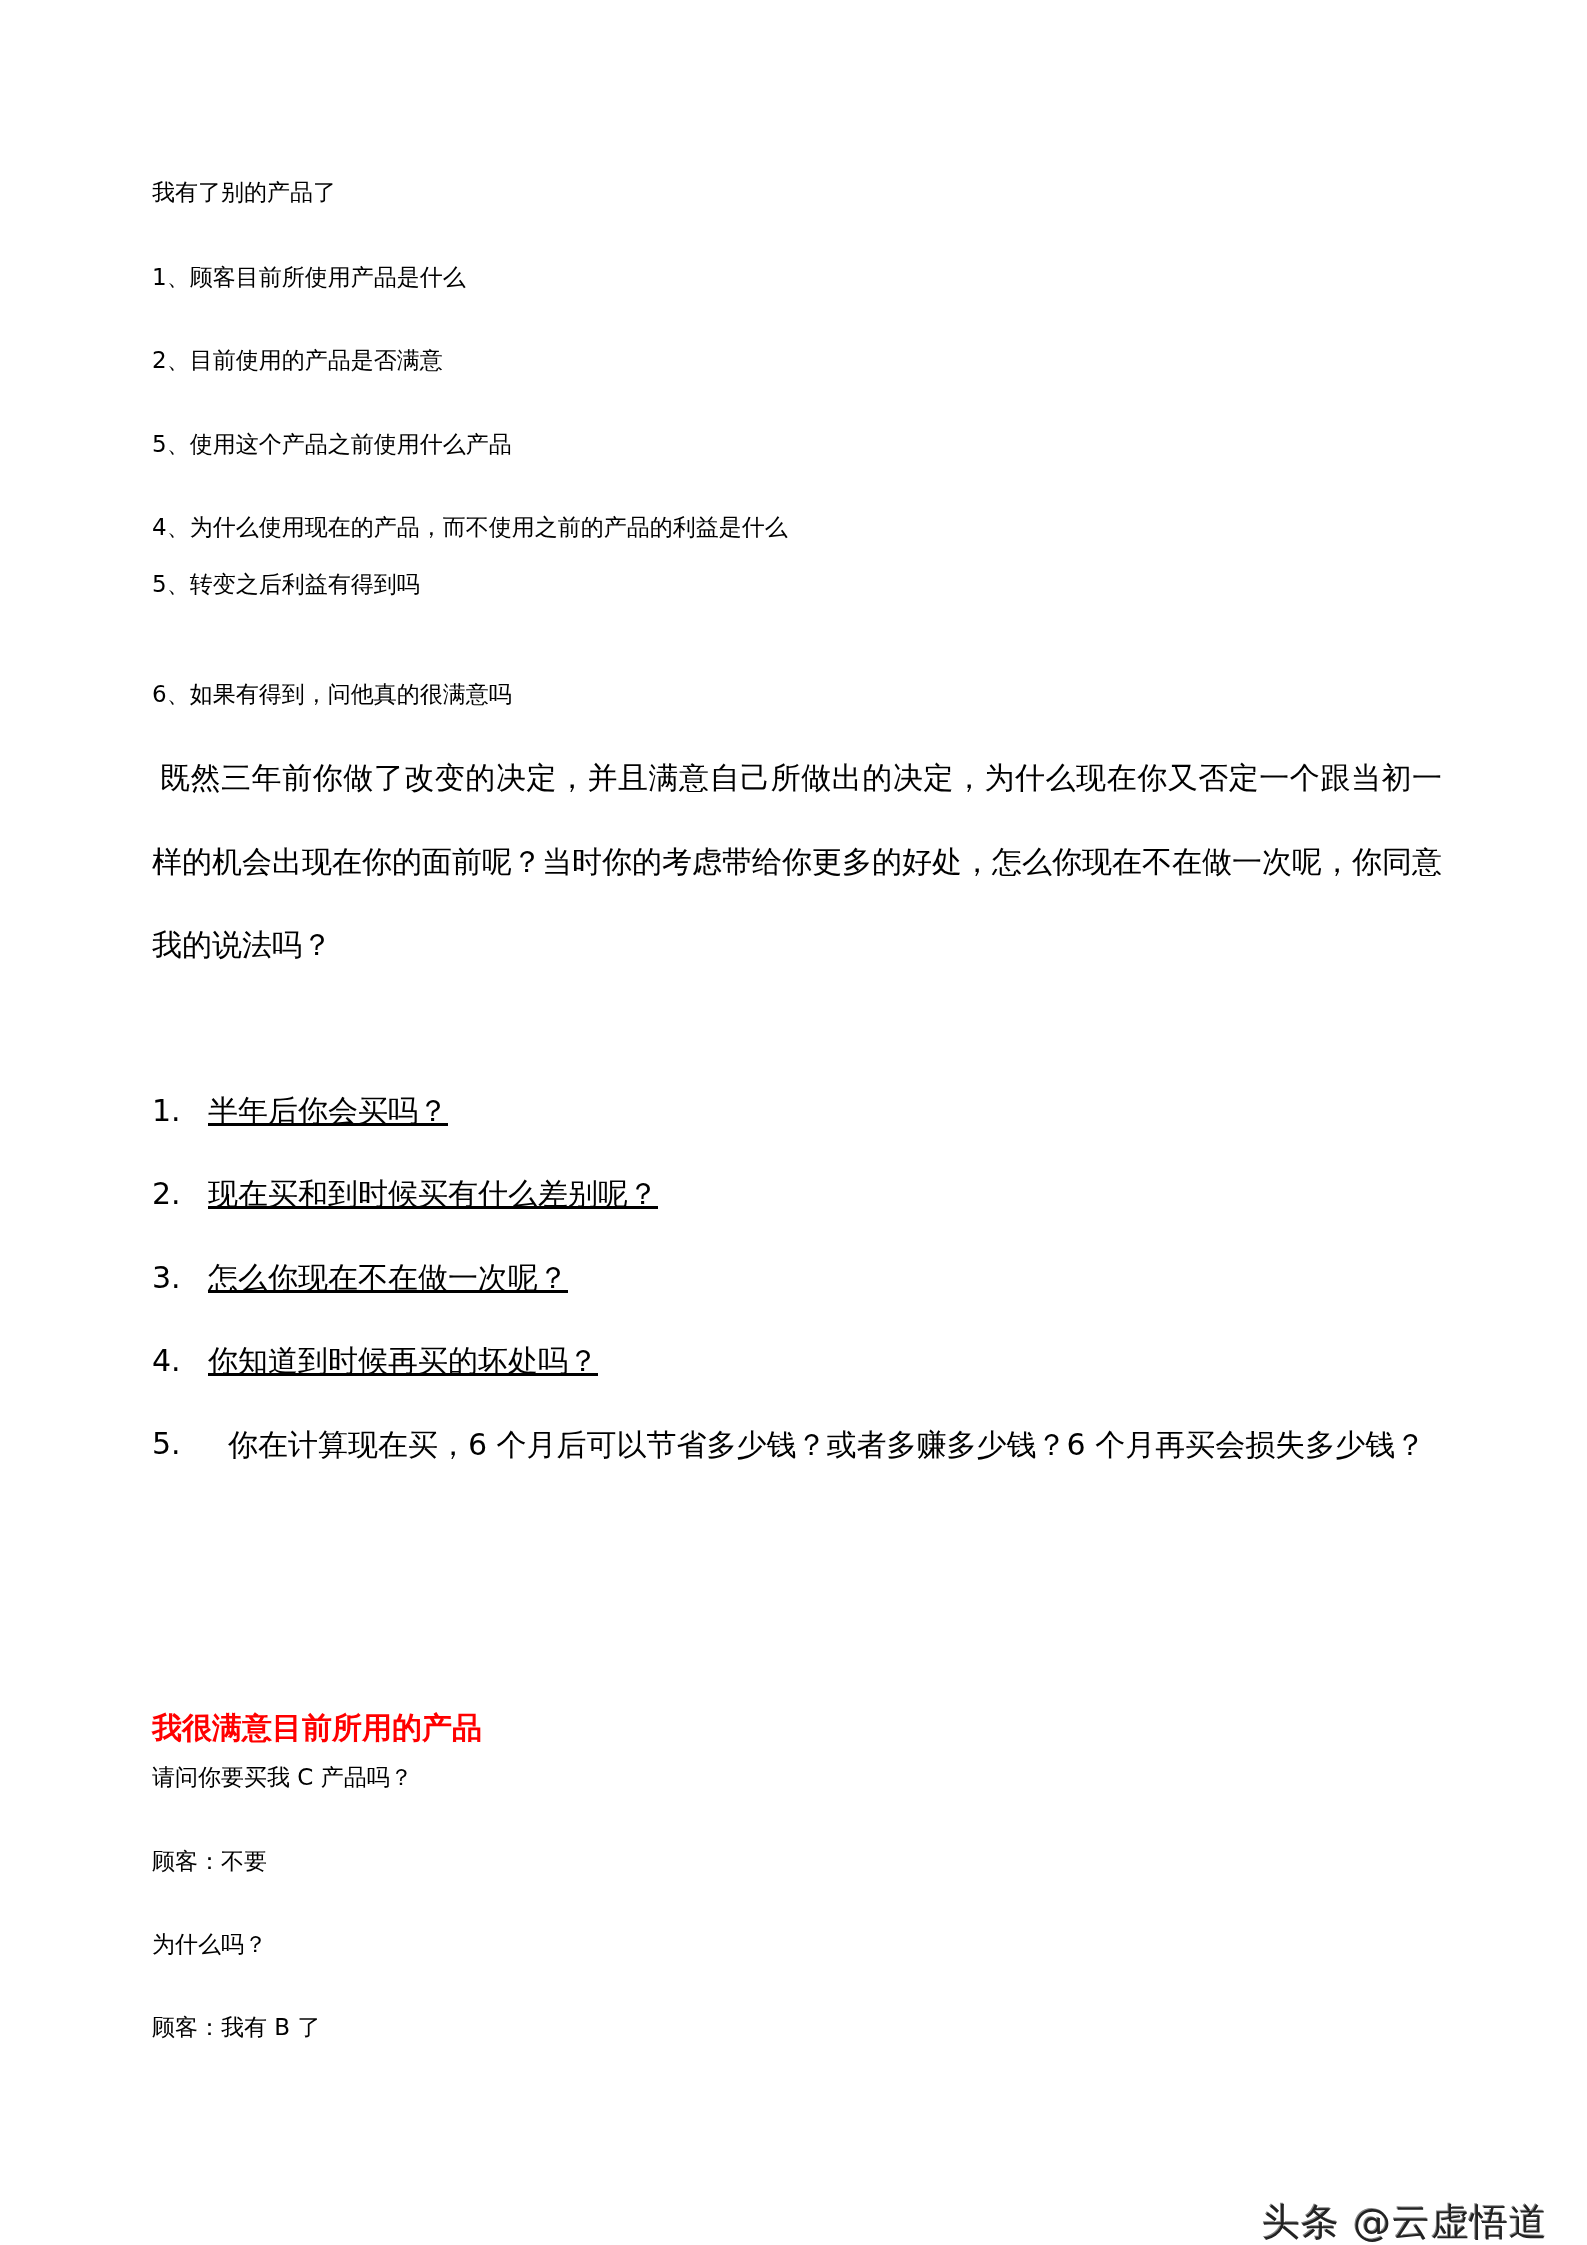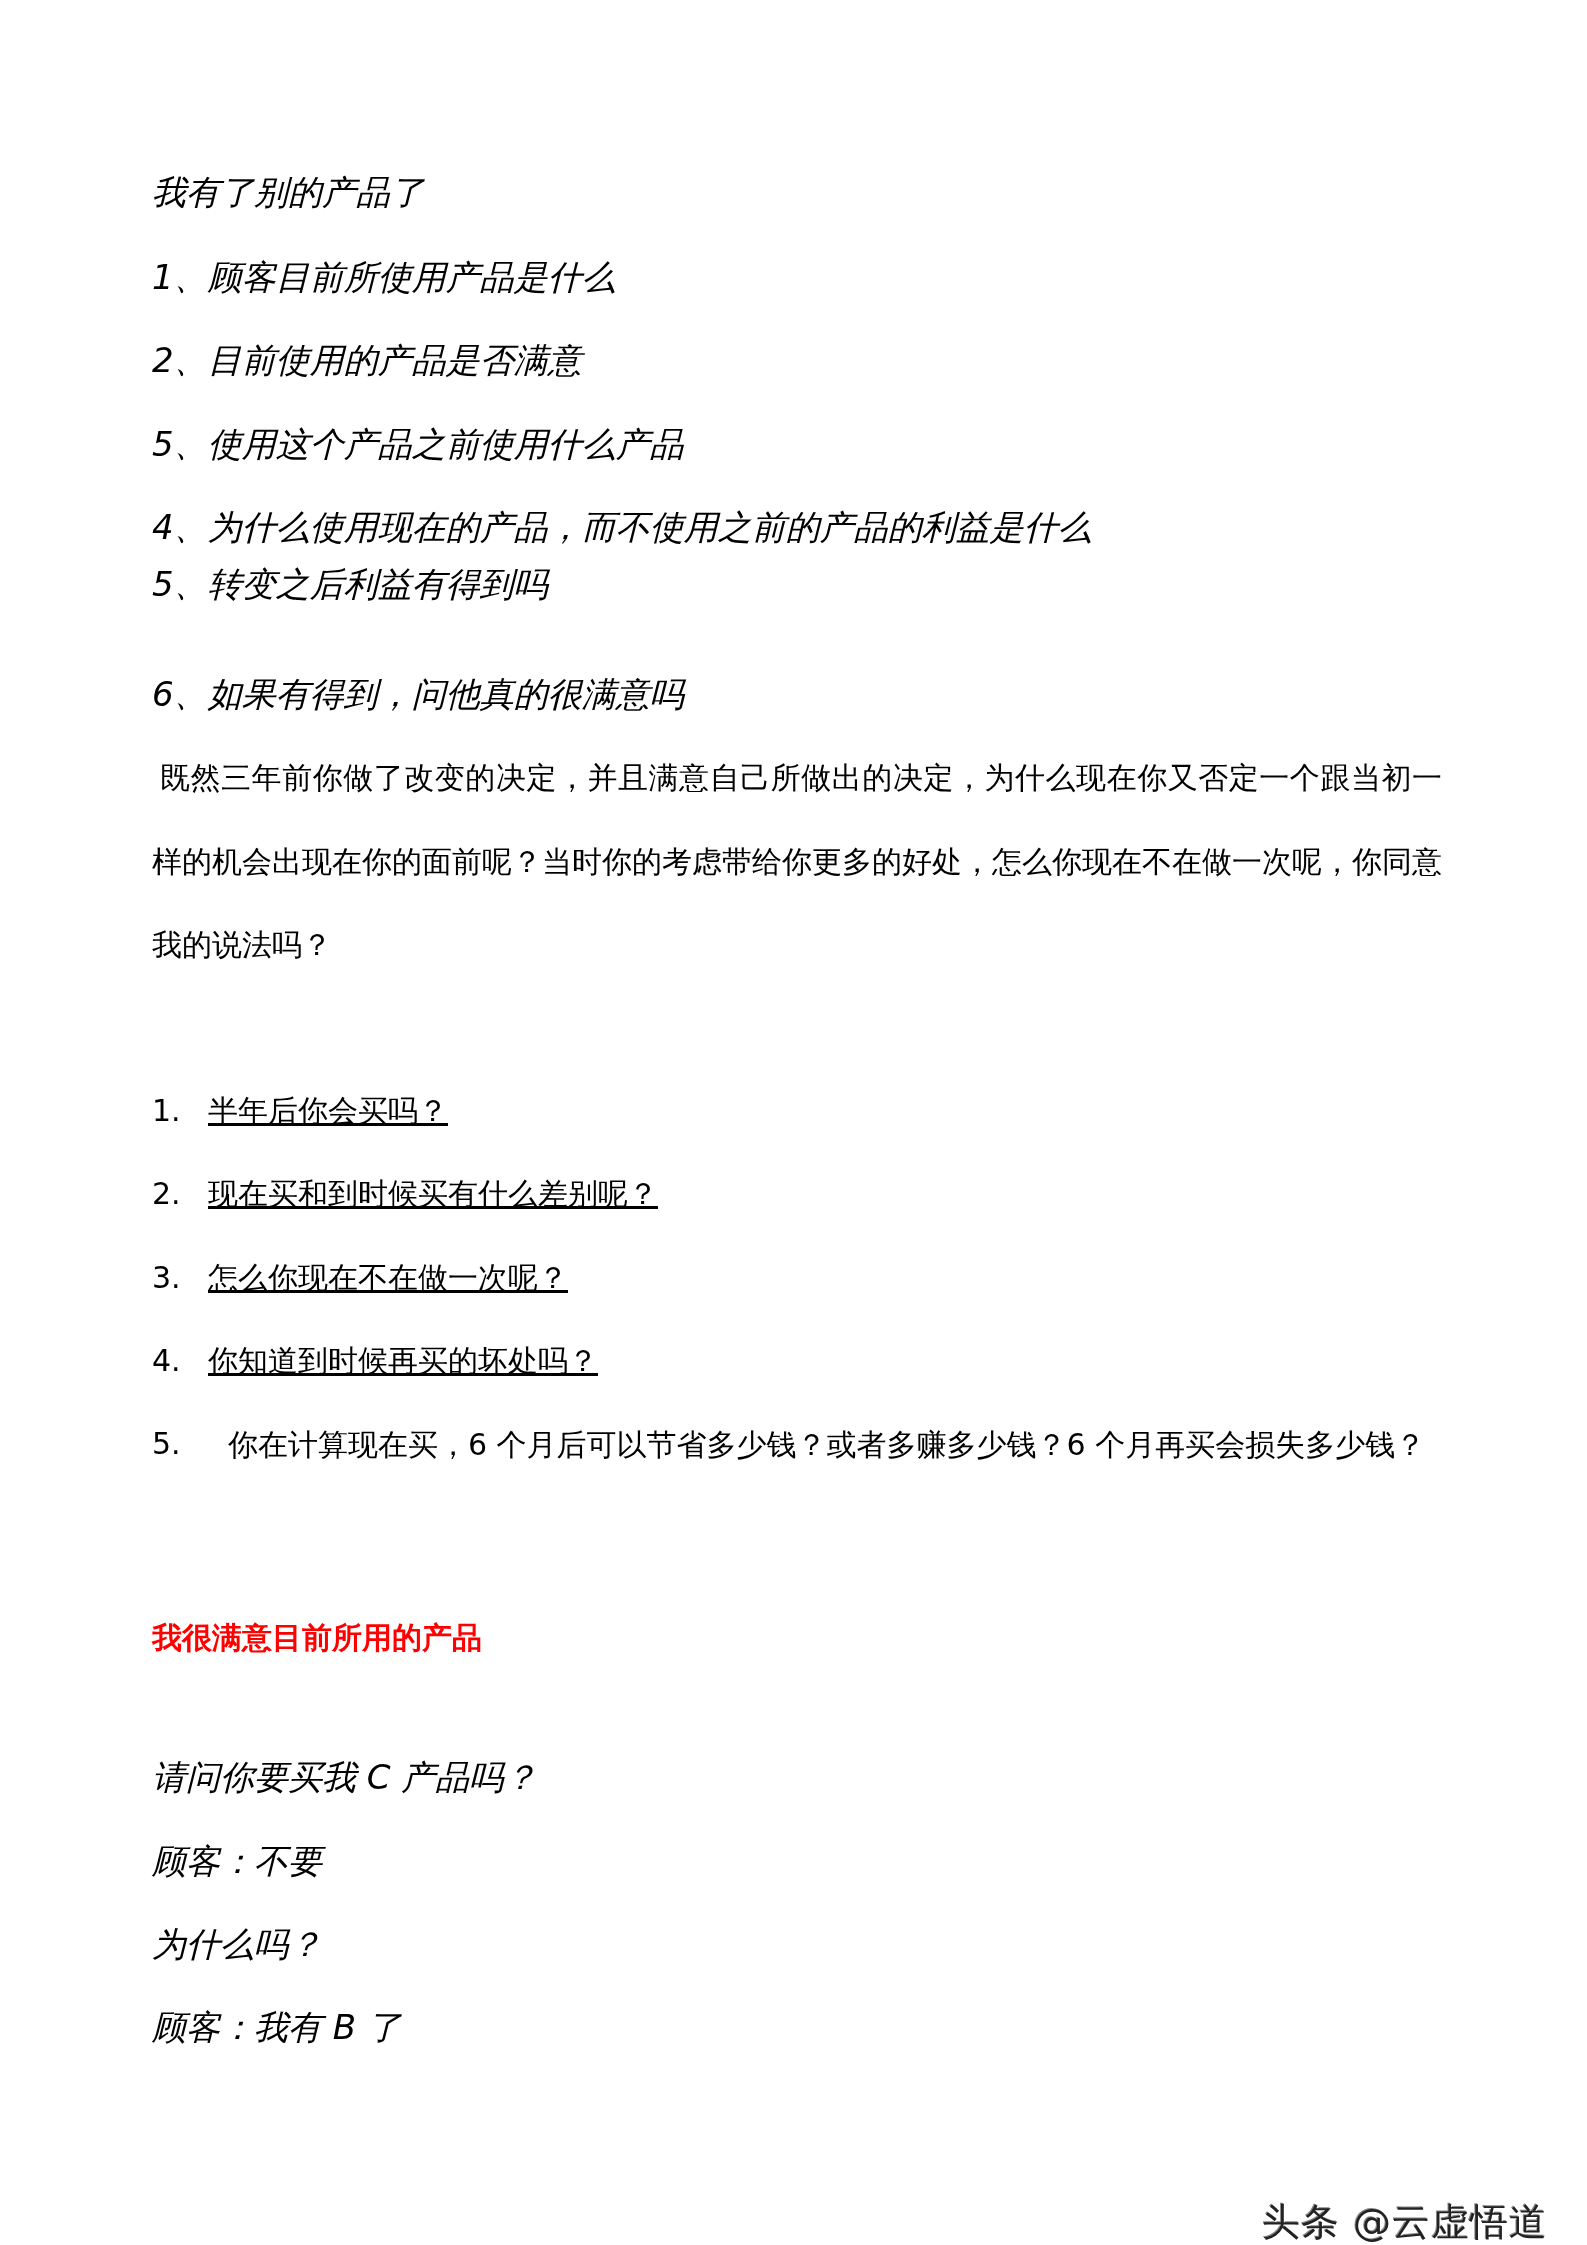--- a/index.html
+++ b/index.html
@@ -1,18 +1,18 @@
 <!DOCTYPE html>
 <html><head>
 <meta charset="utf-8">
 <style>
   html, body { margin: 0; padding: 0; background: #ffffff; }
   body { width: 1587px; height: 2245px; position: relative; overflow: hidden;
          font-family: "DejaVu Sans", "Liberation Sans", sans-serif; color: #000; }
-  .line { position: absolute; left: 152px; font-size: 34px; line-height: 40px; white-space: nowrap; font-style: italic; }
+  .line { position: absolute; left: 152px; font-size: 23px; line-height: 40px; white-space: nowrap; }
   .para { position: absolute; left: 152px; width: 1290px; font-size: 30px; line-height: 83.5px; text-align: justify; text-indent: 8px; }
   .li { position: absolute; left: 152px; font-size: 30px; line-height: 40px; white-space: nowrap; }
   .li .num { position: absolute; left: 0; top: 0; }
   .li .txt { position: absolute; left: 56px; top: 0; text-decoration: underline; }
   .li5 { position: absolute; left: 152px; width: 1290px; font-size: 30px; line-height: 83.5px; }
   .li5 .num { position: absolute; left: 0; top: 0; }
   .li5 .txt { display: block; margin-left: 76px; }
   .heading-red { position: absolute; left: 152px; font-size: 30px; line-height: 40px; color: #ff0000; font-weight: bold; white-space: nowrap; }
   .watermark { position: absolute; left: 1262px; top: 2166px; font-size: 38px; line-height: 48px; color: #222;
                white-space: nowrap; text-shadow: 1px 1px 0 #fff, -1px -1px 0 #888; letter-spacing: 1px; margin-top: 32px; }
@@ -45,19 +45,19 @@
 </div>
 <div class="li" style="top:1341px">
   <span class="num">4.</span>
   <span class="txt">你知道到时候再买的坏处吗？</span>
 </div>
 <div class="li5" style="top:1403px">
   <span class="num" style="top:21px;line-height:40px">5.</span>
   <span class="txt">你在计算现在买，6 个月后可以节省多少钱？或者多赚多少钱？6 个月再买会损失多少钱？</span>
 </div>
 
-<div class="heading-red" style="top:1618px">我很满意目前所用的产品</div>
+<div class="heading-red" style="top:1708px">我很满意目前所用的产品</div>
 <div class="line" style="top:1757px">请问你要买我 C 产品吗？</div>
 <div class="line" style="top:1841px">顾客：不要</div>
 <div class="line" style="top:1924px">为什么吗？</div>
 <div class="line" style="top:2007px">顾客：我有 B 了</div>
 
 <div class="watermark">头条 @云虚悟道</div>
 
 </body></html>

